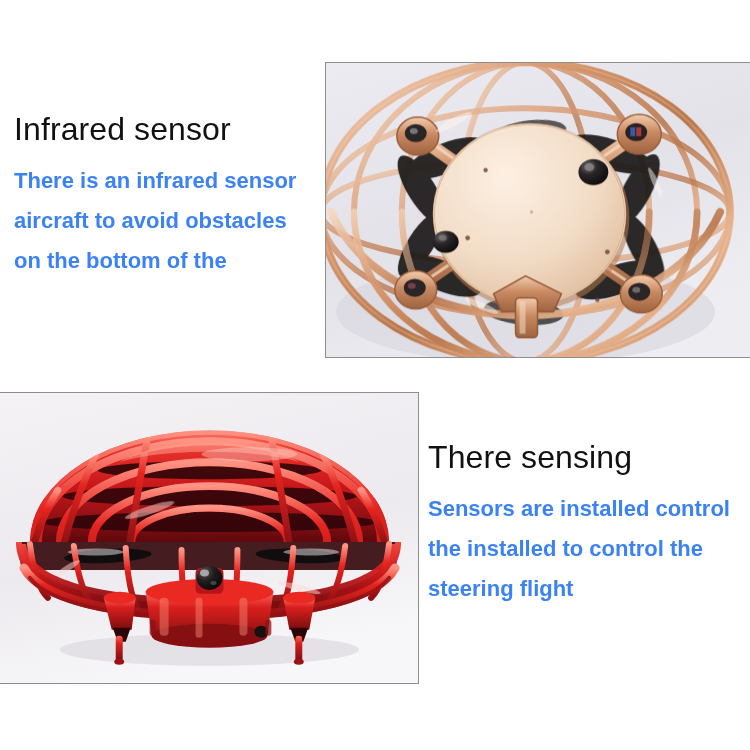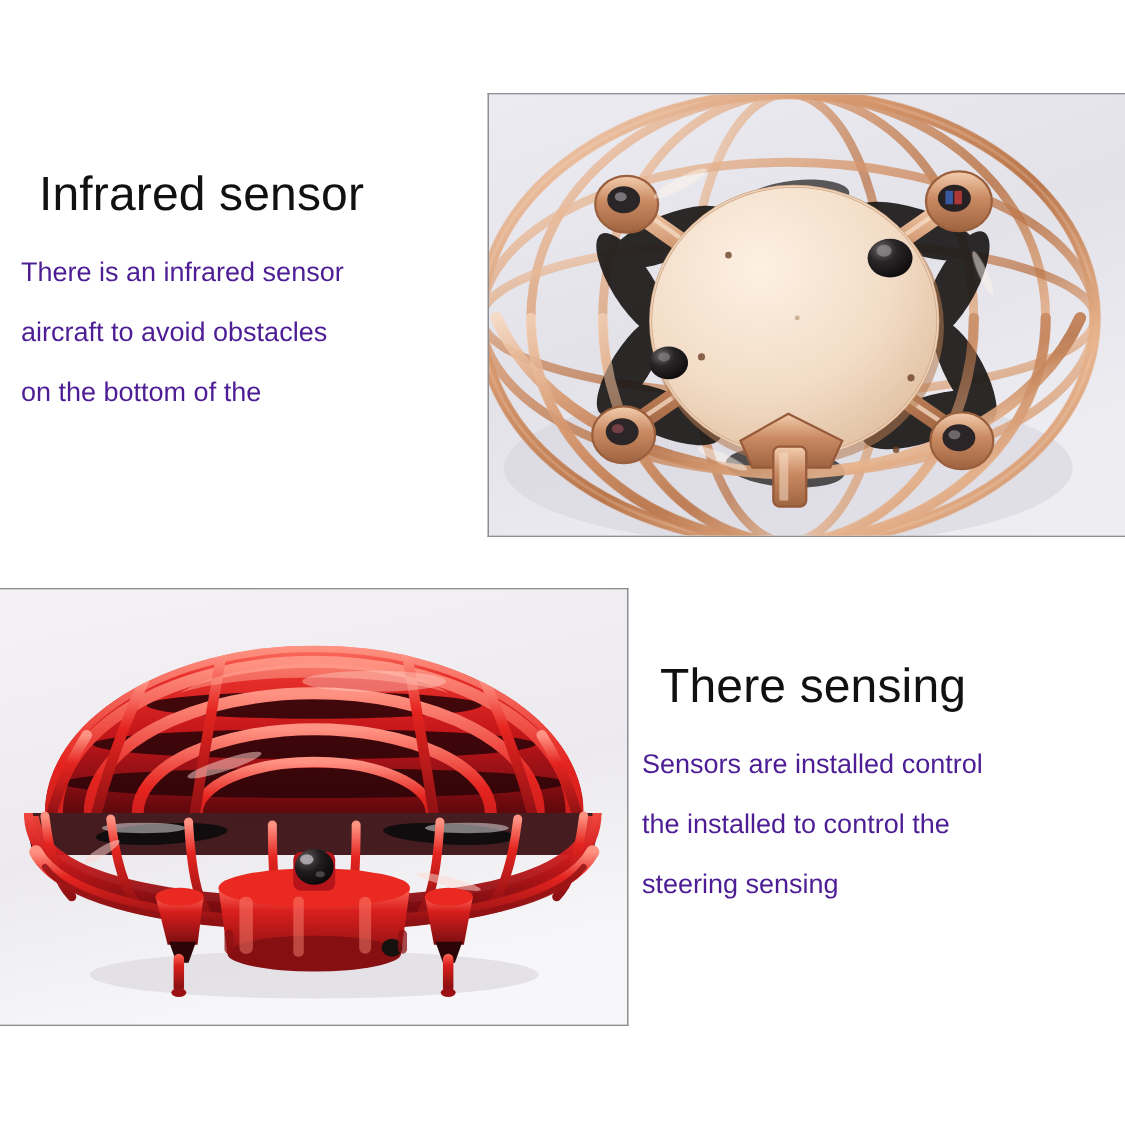--- a/index.html
+++ b/index.html
@@ -21,27 +21,27 @@
   }
 
   
   .text-block { position: absolute; }
   .feature-heading {
     font-size: 32px;
     font-weight: 400;
     color: #111111;
     letter-spacing: 0.1px;
     line-height: 1.1;
-    margin: 0 0 14px 12px;
+    margin: 0 0 14px 0;
     white-space: nowrap;
   }
   .feature-body {
-    font-size: 18px;
-    font-weight: 400;
-    color: #4c1d95;
+    font-size: 22px;
+    font-weight: 700;
+    color: #3b82f6;
     line-height: 40px;
     margin: 0;
   }
   .feature-body .bodyline { display: block; white-space: nowrap; }
 
   #text-infrared { left: 14px; top: 112px; width: 300px; }
   #text-side     { left: 428px; top: 440px; width: 312px; }
 
   
   .photo-panel {
@@ -383,17 +383,17 @@
         </g>
       </g>
     </svg>
   </div>
 
   <div class="text-block" id="text-side">
     <h2 class="feature-heading">There sensing</h2>
     <p class="feature-body">
       <span class="bodyline">Sensors are installed control</span>
       <span class="bodyline">the installed to control the</span>
-      <span class="bodyline">steering sensing</span>
+      <span class="bodyline">steering flight</span>
     </p>
   </div>
 
 </div>
 
 </body></html>

